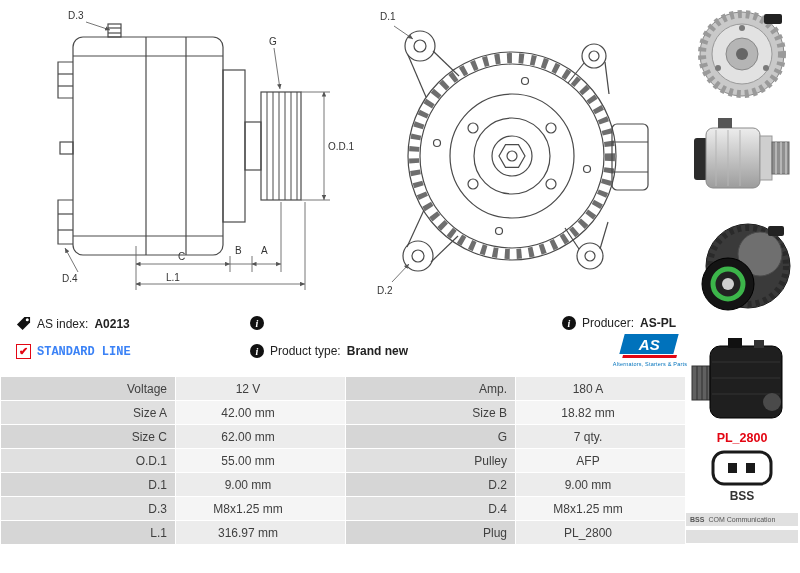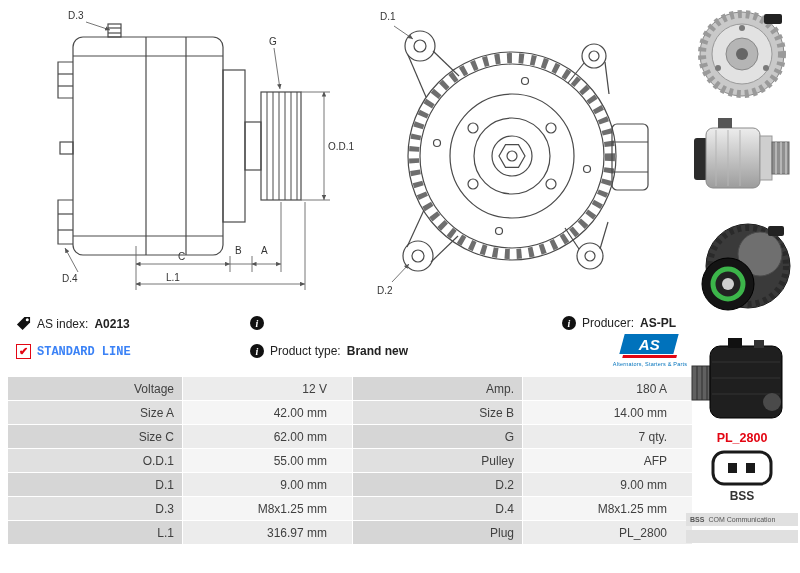--- a/index.html
+++ b/index.html
@@ -29,23 +29,23 @@
 
   
   .as-logo{position:absolute;width:84px;}
   .logo-mark{width:54px;height:20px;background:#0072bc;transform:skewX(-15deg);
     display:flex;align-items:center;justify-content:center;margin-left:14px;position:relative;}
   .logo-as{color:#fff;font-weight:bold;font-style:italic;font-size:15px;transform:skewX(15deg);}
   .logo-swoosh{position:absolute;bottom:-4px;left:4px;width:54px;height:3px;background:#e30613;}
   .logo-sub{font-size:5.5px;color:#0072bc;margin-top:7px;white-space:nowrap;letter-spacing:.2px;text-align:center;}
 
   
-  table.specs{position:absolute;left:7px;top:376px;width:685px;border-collapse:collapse;table-layout:fixed;font-size:12px;color:#404040;}
+  table.specs{position:absolute;left:0;top:376px;width:685px;border-collapse:collapse;table-layout:fixed;font-size:12px;color:#404040;}
   .specs td{height:24px;border:1px solid #fff;text-align:right;vertical-align:middle;box-sizing:border-box;padding:0 8px 0 0;}
-  .specs td.val{padding-right:25px;}
+  .specs td.val{padding-right:25px;text-align:center;}
   .specs tr:nth-child(odd) td.lab{background:#d6d6d6;}
   .specs tr:nth-child(odd) td.val{background:#ececec;}
   .specs tr:nth-child(even) td.lab{background:#e0e0e0;}
   .specs tr:nth-child(even) td.val{background:#f5f5f5;}
 
   
   .photo{position:absolute;left:686px;width:112px;text-align:center;}
   .plug-code{position:absolute;color:#e30613;font-weight:bold;font-size:12.5px;text-align:center;}
   .connector{position:absolute;text-align:center;}
   .connector-label{position:absolute;font-weight:bold;font-size:12px;color:#333;text-align:center;}
@@ -221,21 +221,21 @@
     <tr>
       <td class="lab">Voltage</td>
       <td class="val">12 V</td>
       <td class="lab">Amp.</td>
       <td class="val">180 A</td>
     </tr>
     <tr>
       <td class="lab">Size A</td>
       <td class="val">42.00 mm</td>
       <td class="lab">Size B</td>
-      <td class="val">14.00 mm</td>
+      <td class="val">18.82 mm</td>
     </tr>
     <tr>
       <td class="lab">Size C</td>
       <td class="val">62.00 mm</td>
       <td class="lab">G</td>
       <td class="val">7 qty.</td>
     </tr>
     <tr>
       <td class="lab">O.D.1</td>
       <td class="val">55.00 mm</td>

